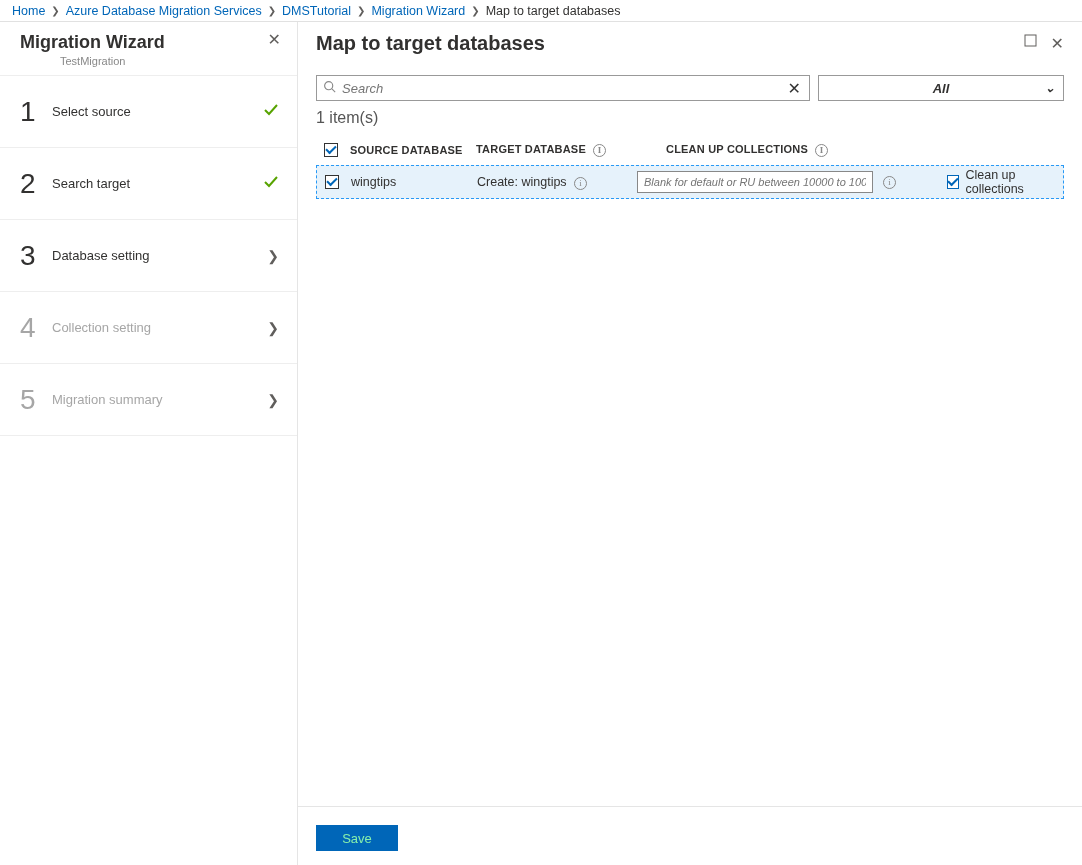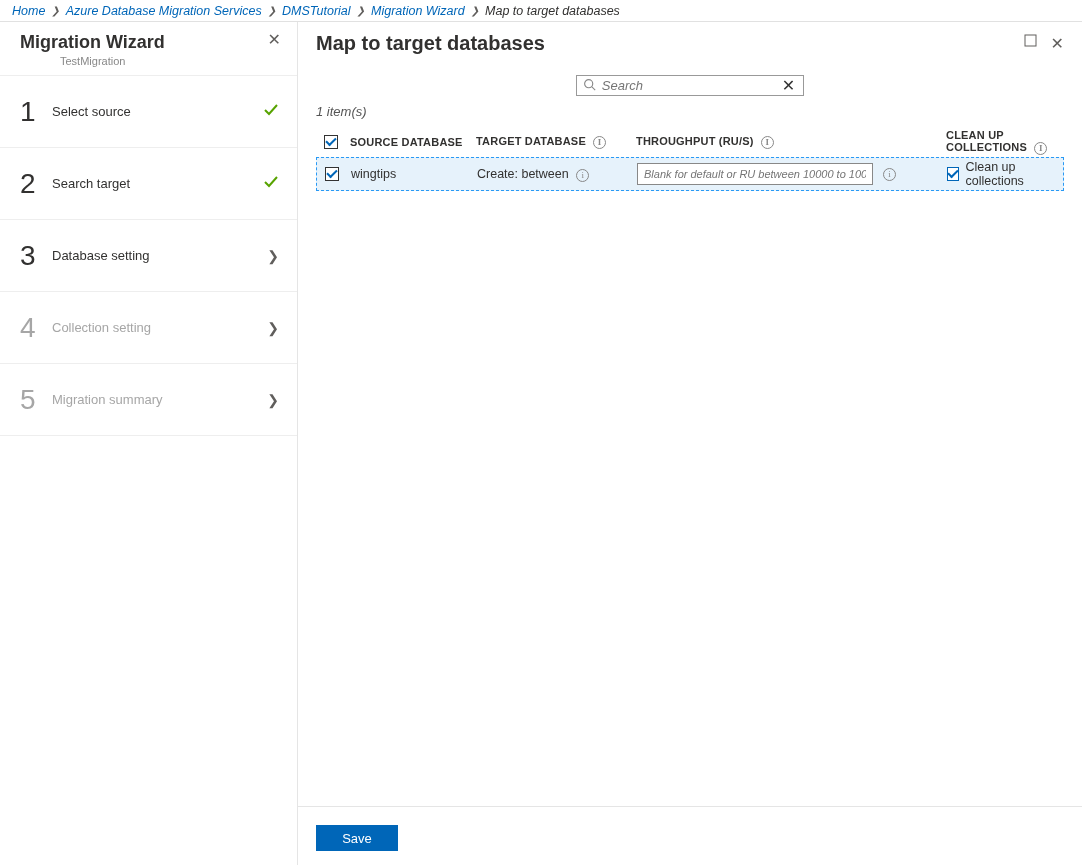--- a/index.html
+++ b/index.html
@@ -16,21 +16,20 @@
   
   .breadcrumb {
     height: 22px;
     padding: 2px 12px;
     border-bottom: 1px solid #e1e1e1;
     font-size: 12.5px;
     display: flex;
     align-items: center;
     gap: 6px;
     color: #605e5c;
-    font-style: italic;
   }
   .breadcrumb a { color: #0066b8; text-decoration: none; cursor: pointer; }
   .bc-sep { color: #605e5c; font-size:10px;}
   .bc-current { color: #323130; }
 
   .main {
     display: flex;
     height: calc(100% - 22px);
   }
 
@@ -81,22 +80,20 @@
     align-items:center;
   }
   .ct-title { font-size:20px; font-weight:600;}
   .ct-actions { display:flex; gap:14px; color:#605e5c;}
   .ct-actions span { cursor:pointer;}
 
   .toolbar-row {
     padding: 14px 18px 4px 18px;
     display:flex;
     gap:8px;
-    align-items:center;
-    flex-direction:column;
   }
   .search-box {
     flex:1;
     display:flex;
     align-items:center;
     border:1px solid #999;
     height:26px;
     padding:0 6px;
   }
   .search-box input {
@@ -120,21 +117,21 @@
     font-weight:600;
     cursor:pointer;
   }
   .filter-dd .dd-caret { position:absolute; right:8px; font-size:12px;}
 
   .pager-row {
     padding: 4px 18px 8px 18px;
     display:flex;
     align-items:center;
   }
-  .item-count { font-size:13px; color:#555;font-style:italic;}
+  .item-count { font-size:16px; color:#555;}
   .pager { margin-left:auto; display:flex; align-items:center; gap:0;}
   .pbtn {
     width:72px; height:22px;
     background:#f3f3f3; border:none;
     font-size:12px; color:#888; cursor:default;
     display: inline-flex; align-items:center; justify-content:center;
   }
   .pinfo { width:104px; text-align:center; font-size:12px;}
 
   
@@ -206,21 +203,21 @@
   }
 
   .footer {
     margin-top:auto;
     border-top:1px solid #e5e5e5;
     padding: 10px 18px 14px 18px;
   }
   .save-btn {
     width:82px;height:26px;
     background:#0066b8;
-    color:#ffffff;
+    color:#86efac;
     border:none;
     font-size:13px;
     cursor:pointer;
     margin-top:8px;
   }
 </style>
 </head>
 <body>
 
 <div class="breadcrumb">
@@ -302,53 +299,53 @@
       <div class="search-box">
         <span style="color:#888;margin-right:6px;">
           <svg width="13" height="13" viewBox="0 0 16 16" fill="none" stroke="#888" stroke-width="1.4">
               <circle cx="7" cy="7" r="5"></circle>
               <line x1="11" y1="11" x2="15" y2="15"></line>
             </svg>
         </span>
         <input type="text" placeholder="Search" style="">
         <span class="clear-x">✕</span>
       </div>
+      <div class="filter-dd">
+        <span>All</span>
+        <span class="dd-caret">⌄</span>
+      </div>
     </div>
 
     <div class="pager-row">
       <span class="item-count">1 item(s)</span>
     </div>
 
     <div class="tbl">
       <div class="thead">
         <div class="cell-chk">
           <span class="chk checked"></span>
         </div>
         <div class="cell-src">Source database</div>
         <div class="cell-tgt">
           <span>Target database</span>
           <span class="info-icon">i</span>
         </div>
-        <div class="cell-thr">
-          <span>Throughput (RU/s)</span>
-          <span class="info-icon">i</span>
-        </div>
         <div class="cell-cln" style="text-align:left;padding-left:30px;">
           <span>Clean up collections</span>
           <span class="info-icon">i</span>
         </div>
       </div>
 
       <div class="trow">
         <div class="cell-chk">
           <span class="chk checked"></span>
         </div>
         <div class="cell-src">wingtips</div>
         <div class="cell-tgt">
-          <span>Create: between</span>
+          <span>Create: wingtips</span>
           <span class="info-icon">i</span>
         </div>
         <div class="cell-thr" style="display:flex;align-items:center;gap:6px;">
           <input class="thr-input" type="text" placeholder="Blank for default or RU between 10000 to 1000000" style="">
           <span class="info-icon">i</span>
         </div>
         <div class="cell-cln cln-box" style="padding-left:30px;">
           <span class="cln-chk"></span>
           <span>Clean up collections</span>
         </div>

